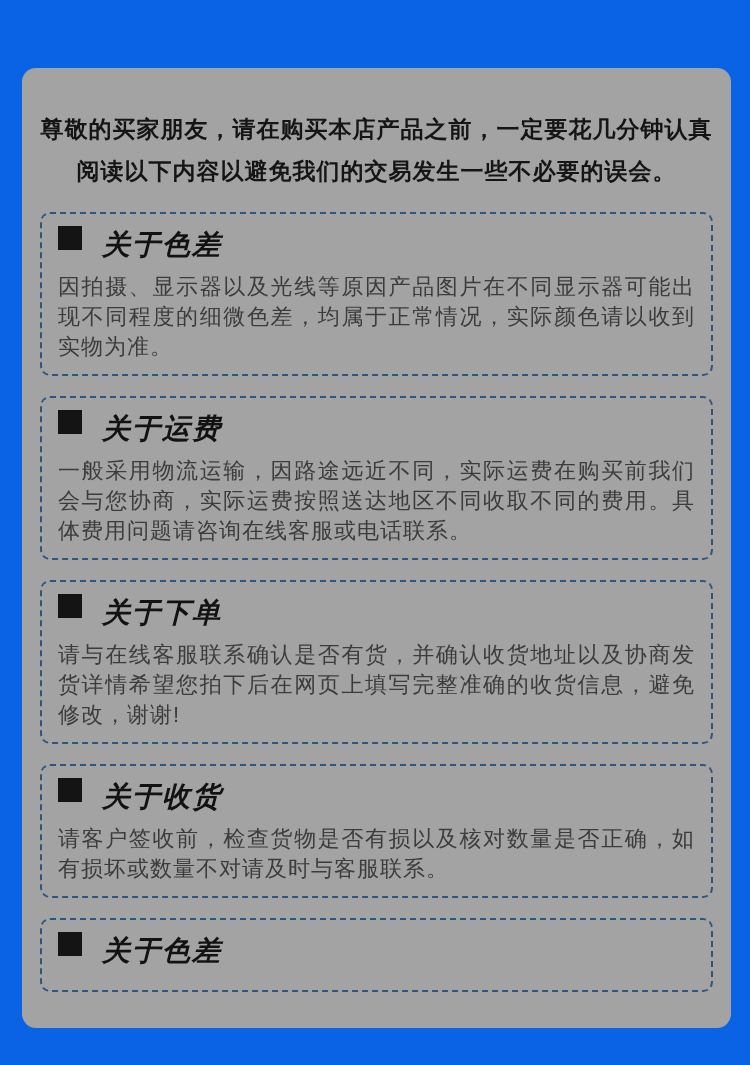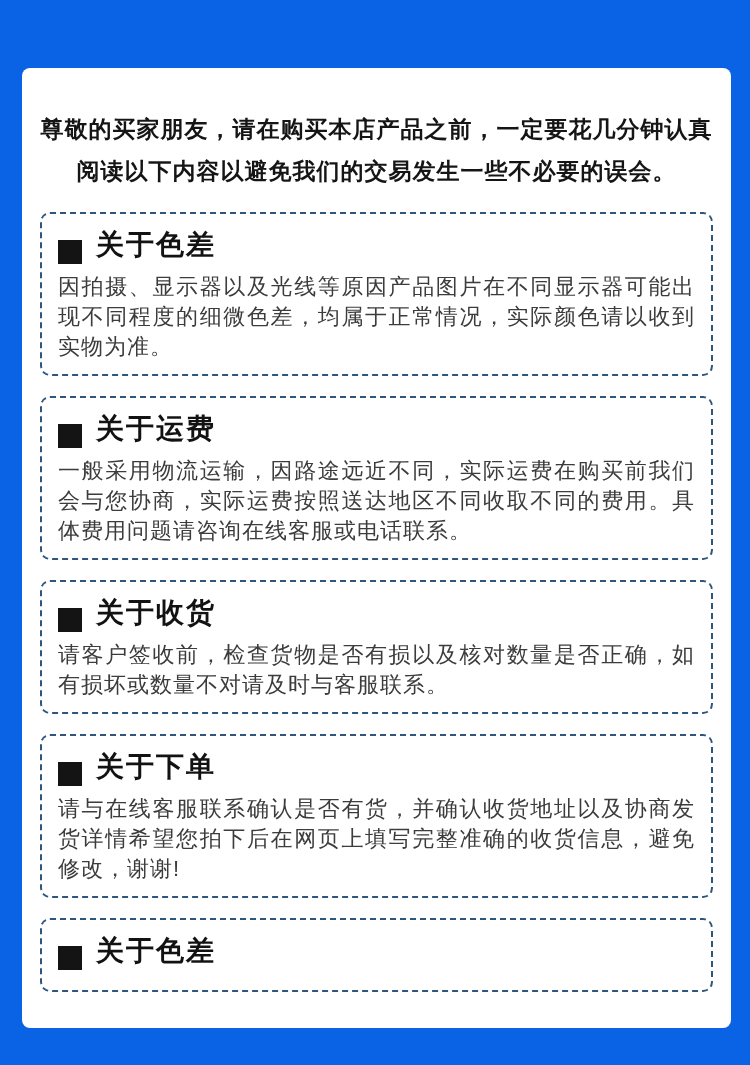--- a/index.html
+++ b/index.html
@@ -11,45 +11,46 @@
     height: 1065px;
     background: #0a63e4;
     box-sizing: border-box;
     padding: 68px 19px 37px 22px;
     font-family: "Liberation Sans", "DejaVu Sans", sans-serif;
   }
   .panel {
     width: 709px;
     height: 960px;
     box-sizing: border-box;
-    background: #ffffff;
-    border-radius: 8px;
+    background: #a3a3a3;
+    border-radius: 14px;
     overflow: hidden;
     padding-top: 40px;
   }
   .intro {
     text-align: center;
     font-size: 23px;
     font-weight: 700;
     color: #151515;
     line-height: 42px;
     letter-spacing: 1px;
     margin: 0 10px 20px 10px;
   }
   .section-card {
     border: 2px dashed #2e567c;
     border-radius: 10px;
     margin: 0 18px 20px 18px;
     padding: 10px 16px 12px 16px;
   }
   .title-row {
     display: flex;
-    align-items: flex-end;
-    gap: 14px;
+    align-items: flex-start;
+    gap: 20px;
     margin: 2px 0 8px 0;
+    font-style: italic;
   }
   .bullet-square {
     width: 24px;
     height: 24px;
     background: #141414;
     flex: 0 0 auto;
   }
   .section-title {
     font-size: 28px;
     font-weight: 700;
@@ -87,31 +88,31 @@
     <div class="title-row">
       <span class="bullet-square"></span>
       <span class="section-title">关于运费</span>
     </div>
     <div class="section-body">一般采用物流运输，因路途远近不同，实际运费在购买前我们会与您协商，实际运费按照送达地区不同收取不同的费用。具体费用问题请咨询在线客服或电话联系。</div>
   </div>
 
   <div class="section-card">
     <div class="title-row">
       <span class="bullet-square"></span>
-      <span class="section-title">关于收货</span>
+      <span class="section-title">关于下单</span>
     </div>
-    <div class="section-body">请客户签收前，检查货物是否有损以及核对数量是否正确，如有损坏或数量不对请及时与客服联系。</div>
+    <div class="section-body">请与在线客服联系确认是否有货，并确认收货地址以及协商发货详情希望您拍下后在网页上填写完整准确的收货信息，避免修改，谢谢!</div>
   </div>
 
   <div class="section-card">
     <div class="title-row">
       <span class="bullet-square"></span>
-      <span class="section-title">关于下单</span>
+      <span class="section-title">关于收货</span>
     </div>
-    <div class="section-body">请与在线客服联系确认是否有货，并确认收货地址以及协商发货详情希望您拍下后在网页上填写完整准确的收货信息，避免修改，谢谢!</div>
+    <div class="section-body">请客户签收前，检查货物是否有损以及核对数量是否正确，如有损坏或数量不对请及时与客服联系。</div>
   </div>
 
   <div class="section-card">
     <div class="title-row">
       <span class="bullet-square"></span>
       <span class="section-title">关于色差</span>
     </div>
   </div>
 
 </div>

